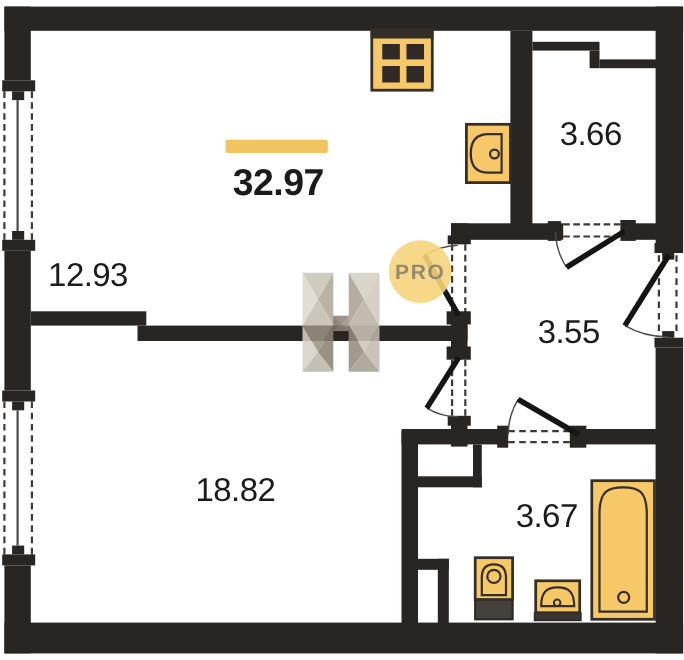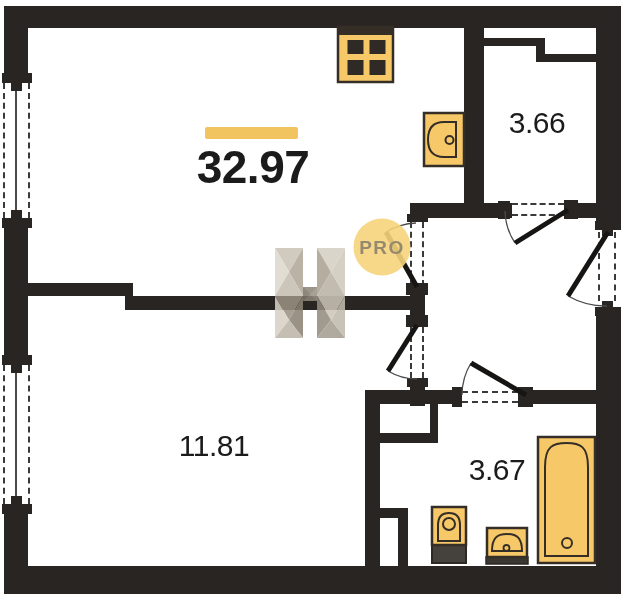--- a/index.html
+++ b/index.html
@@ -4,21 +4,21 @@
 <style>
   html,body{margin:0;padding:0;background:#fff;}
   .plan{position:relative;width:622px;height:600px;background:#ffffff;overflow:hidden;
         font-family:"Liberation Sans", sans-serif;}
   .w{position:absolute;background:#292522;}
   .vd{position:absolute;width:0;border-left:2px dashed #3a3a3a;}
   .hd{position:absolute;height:0;border-top:2px dashed #3a3a3a;}
   .vg{position:absolute;width:0;border-left:2px solid #4a4a4a;}
   .lbl{position:absolute;transform:translate(-50%,-50%);color:#1b1b1b;
        font-size:30px;letter-spacing:-0.5px;white-space:nowrap;}
-  .lbl.big{font-size:46px;font-weight:700;}
+  .lbl.big{font-size:34px;font-weight:700;}
   .bar{position:absolute;background:#f2c45f;border-radius:2px;}
   svg.ov{position:absolute;left:0;top:0;pointer-events:none;}
 </style>
 </head>
 <body>
 
 <div class="plan">
 
   <div class="w" style="left:4px;top:6px;width:617px;height:22px"></div>
   <div class="w" style="left:4px;top:6px;width:24px;height:67px"></div>
@@ -169,17 +169,19 @@
     </g>
 
     <g>
       <circle cx="382" cy="247" r="28.5" fill="#f6d47b" opacity="0.9"></circle>
       <text x="382" y="254" text-anchor="middle" font-family="Liberation Sans, sans-serif" font-size="19" font-weight="bold" letter-spacing="1.5" fill="#958a70">PRO</text>
     </g>
   </svg>
 
   <div class="bar" style="left:205px;top:127px;width:93px;height:12px"></div>
   <div class="lbl big" style="left:253px;top:167px">32.97</div>
-  <div class="lbl" style="left:214px;top:446px">11.81</div>
+  <div class="lbl" style="left:80px;top:251px">12.93</div>
+  <div class="lbl" style="left:214px;top:446px">18.82</div>
+  <div class="lbl" style="left:517px;top:303px">3.55</div>
   <div class="lbl" style="left:537px;top:123px">3.66</div>
   <div class="lbl" style="left:497px;top:470px">3.67</div>
 
 </div>
 
 </body></html>

